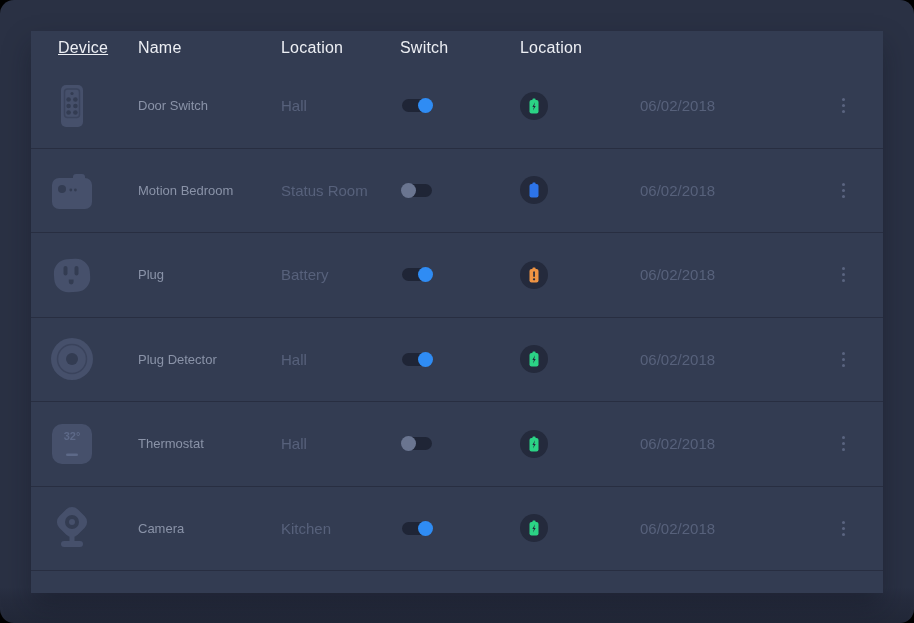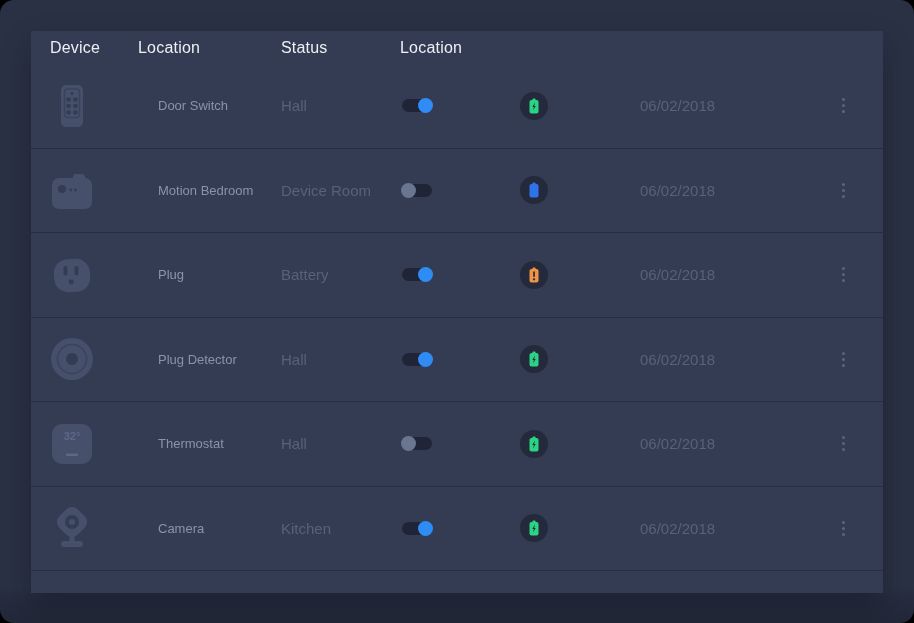--- a/index.html
+++ b/index.html
@@ -13,25 +13,25 @@
   *{margin:0;padding:0;box-sizing:border-box;}
   html,body{width:914px;height:623px;background:#000;overflow:hidden;
     font-family:"Liberation Sans", sans-serif;}
   .frame{position:absolute;inset:0;border-radius:14px;overflow:hidden;
     background:linear-gradient(180deg,var(--page-bg) 0%,var(--page-bg) 94.2%,#262C3E 96.2%,var(--page-bg-bottom) 100%);}
   .card{position:absolute;left:31px;top:31px;width:852px;height:562px;
     background:var(--card-bg);box-shadow:0 14px 26px rgba(14,18,28,0.35);}
   .grid{display:grid;grid-template-columns:107px 143px 119px 120px 120px 1fr 62px;align-items:center;}
   .thead{height:33px;}
   .th{color:var(--header-text);font-size:16px;letter-spacing:.2px;font-weight:400;}
-  .th.c-device{padding-left:19px;}
+  .th.c-device{padding-left:27px;text-decoration:underline;}
   .row{height:84.5px;border-bottom:1px solid var(--divider);}
   .c-device{padding-left:19px;display:flex;align-items:center;}
   .devicon{width:44px;height:44px;display:inline-flex;align-items:center;justify-content:flex-start;}
-  .c-name{color:var(--name-text);font-size:13px;margin-left:20px;}
+  .c-name{color:var(--name-text);font-size:13px;}
   .c-loc,.c-date{color:var(--muted-text);font-size:15px;}
   .c-status{display:flex;align-items:center;padding-left:2px;}
   .toggle{position:relative;width:30px;height:13px;border-radius:7px;background:var(--toggle-track);display:inline-block;cursor:pointer;}
   .knob{position:absolute;top:-1px;width:15px;height:15px;border-radius:50%;}
   .toggle.on .knob{right:-1px;background:var(--toggle-on);}
   .toggle.off .knob{left:-1px;background:var(--toggle-off-knob);}
   .c-batt{display:flex;align-items:center;}
   .badge{width:28px;height:28px;display:inline-flex;}
   .c-menu{display:flex;align-items:center;justify-content:flex-start;padding-left:18px;}
   .kebab{display:inline-flex;flex-direction:column;gap:3px;cursor:pointer;padding:3px;}
@@ -47,22 +47,23 @@
   .b-orange{fill:var(--battery-orange);}
   .therm-label{font-family:"Liberation Sans",sans-serif;font-size:11px;font-weight:700;}
 </style>
 </head>
 <body>
 
 <div class="frame">
   <div class="card">
     <div class="grid thead">
       <div class="th c-device">Device</div>
+      <div class="th">Name</div>
       <div class="th">Location</div>
-      <div class="th">Status</div>
+      <div class="th">Switch</div>
       <div class="th">Location</div>
       <div class="th"></div>
     </div>
     <div id="rows">
   <div class="grid row">
     <div class="c-device">
             <span class="devicon">
               <svg width="44" height="44" viewBox="0 0 44 44">
     <rect class="p-body" x="11" y="1" width="22" height="42" rx="5"></rect>
     <rect class="p-line" x="14.5" y="5" width="15" height="28.5" rx="3"></rect>
@@ -109,21 +110,21 @@
               <svg width="44" height="44" viewBox="0 0 44 44">
     <rect class="p-body" x="23" y="6" width="12" height="10" rx="3"></rect>
     <rect class="p-body" x="2" y="10" width="40" height="31" rx="7"></rect>
     <circle class="p-cut" cx="12" cy="21" r="4"></circle>
     <circle class="p-cut" cx="20.8" cy="22" r="1.4"></circle>
                 <circle class="p-cut" cx="25.4" cy="22" r="1.4"></circle>
   </svg>
             </span>
           </div>
     <div class="c-name">Motion Bedroom</div>
-    <div class="c-loc">Device Room</div>
+    <div class="c-loc">Status Room</div>
     <div class="c-status">
       <span class="toggle off">
               <span class="knob"></span>
             </span>
     </div>
     <div class="c-batt">
             <span class="badge">
               <svg width="28" height="28" viewBox="0 0 28 28">
     <circle class="p-badge" cx="14" cy="14" r="14"></circle>
     <rect class="b-blue" x="12.4" y="6.4" width="3.2" height="2.6" rx="1"></rect>

